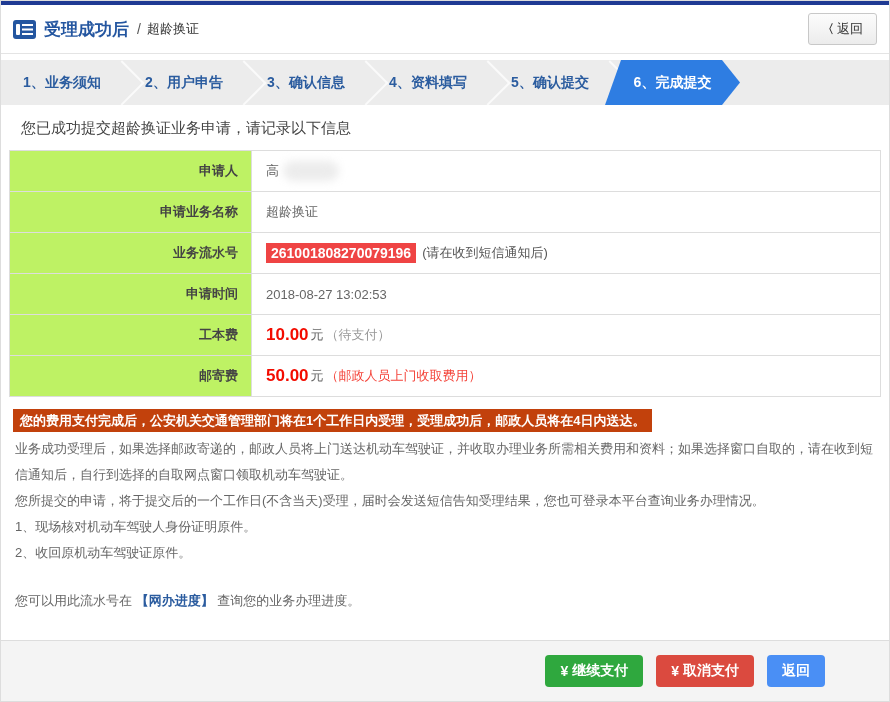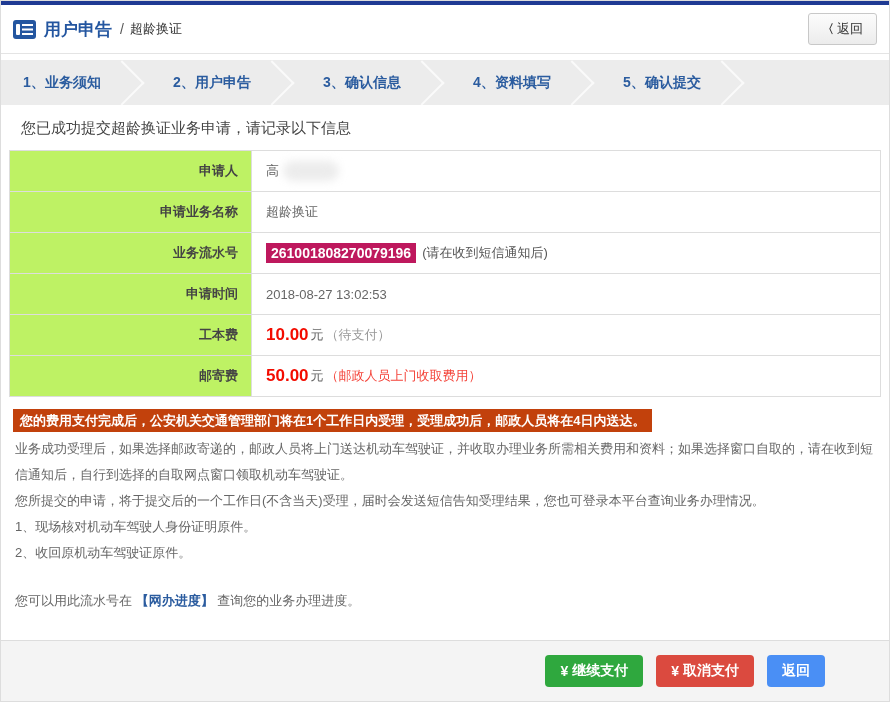--- a/index.html
+++ b/index.html
@@ -34,21 +34,20 @@
     background: linear-gradient(#fcfcfc, #ececec);
     border: 1px solid #c8c8c8; border-radius: 3px; cursor: pointer;
   }
   .back-btn .chev { font-size: 12px; color: #333; font-weight: bold; }
 
   
   .stepbar {
     margin-top: 6px; height: 45px; flex: 0 0 auto;
     background: #ececec; display: flex; align-items: stretch;
     overflow: hidden;
-    gap: 28px;
   }
   .step {
     flex: 0 0 122px; position: relative;
     display: flex; align-items: center; justify-content: center;
     color: #2b5c9f; font-weight: bold; font-size: 14px;
   }
   .step:not(.active)::after {
     content: ''; position: absolute; right: -15px; top: 50%;
     width: 30px; height: 30px;
     border-top: 2px solid #fafafa; border-right: 2px solid #fafafa;
@@ -74,21 +73,21 @@
   }
   .tvalue {
     flex: 1; display: flex; align-items: center; padding-left: 14px;
     color: #666; font-size: 13px; gap: 2px;
   }
   .blur-blob {
     display: inline-block; width: 56px; height: 20px; margin-left: 2px;
     background: #ececec; border-radius: 10px; filter: blur(4px);
   }
   .serial-badge {
-    display: inline-block; background: #be185d; color: #fff;
+    display: inline-block; background: #ef4444; color: #fff;
     font-weight: bold; font-size: 14px; padding: 2px 5px; margin-right: 4px;
   }
   .serial-note { color: #555; }
   .fee-amount { color: #f30c00; font-weight: bold; font-size: 17px; }
   .fee-unit { color: #666; font-size: 13px; }
   .fee-note { color: #999; font-size: 13px; }
   .fee-note.red { color: #f4443a; }
 
   .alert-banner {
     display: inline-block; margin: 12px 0 4px 4px;
@@ -124,21 +123,21 @@
   <div class="header">
     <span class="doc-icon">
       <svg width="23" height="19" viewBox="0 0 23 19">
         <rect x="0" y="0" width="23" height="19" rx="3" fill="#2456a0"></rect>
         <rect x="3" y="4" width="4" height="11" rx="1" fill="#fff"></rect>
         <rect x="9" y="4" width="11" height="2" fill="#fff"></rect>
         <rect x="9" y="8.5" width="11" height="2" fill="#fff"></rect>
         <rect x="9" y="13" width="11" height="2" fill="#fff"></rect>
       </svg>
     </span>
-    <span class="header-title">用户申告</span>
+    <span class="header-title">受理成功后</span>
     <span class="header-sep">/</span>
     <span class="header-sub">超龄换证</span>
     <span class="header-spacer"></span>
     <button class="back-btn">
       <span class="chev">〈</span>
       <span>返回</span>
     </button>
   </div>
 
   <div class="stepbar">
@@ -150,20 +149,23 @@
     </div>
     <div class="step">
       <span>3、确认信息</span>
     </div>
     <div class="step">
       <span>4、资料填写</span>
     </div>
     <div class="step">
       <span>5、确认提交</span>
     </div>
+    <div class="step active">
+      <span>6、完成提交</span>
+    </div>
   </div>
 
   <div class="content">
     <div class="success-msg">您已成功提交超龄换证业务申请，请记录以下信息</div>
 
     <div class="info-table">
       <div class="trow">
         <div class="tlabel">申请人</div>
         <div class="tvalue">
           <span>高</span>

